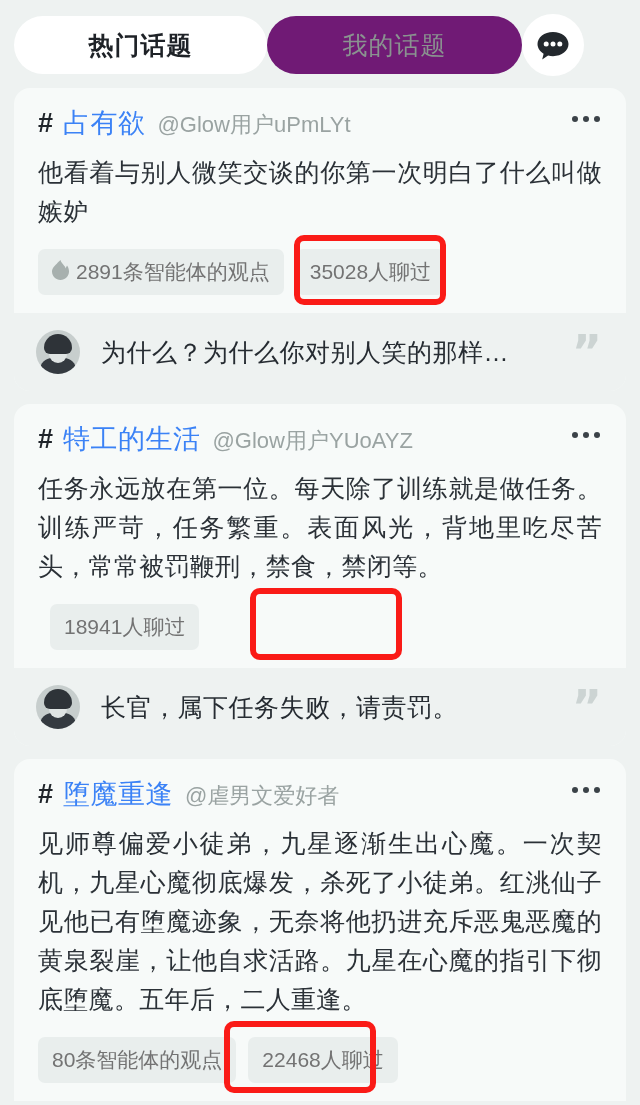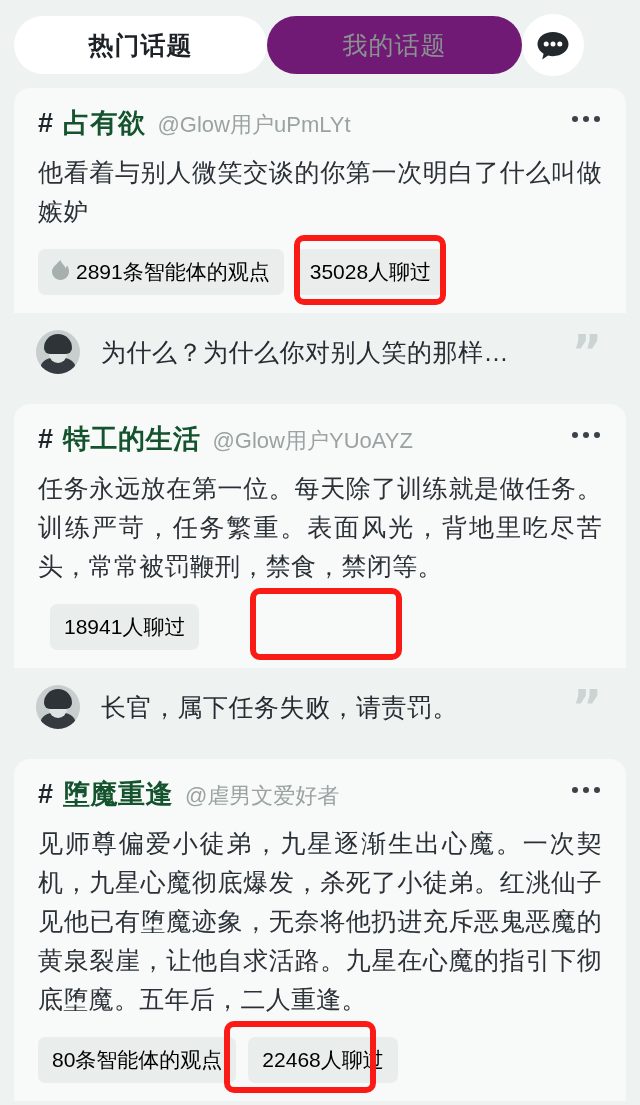--- a/index.html
+++ b/index.html
@@ -58,21 +58,21 @@
   .card-head {
     display: flex; align-items: baseline;
     position: relative;
     margin-bottom: 16px;
   }
   .hash {
     font-size: 27px; font-weight: bold; color: #20252b;
     margin-right: 10px; line-height: 1;
   }
   .topic-title {
-    font-size: 27px; font-weight: bold; color: #14532d;
+    font-size: 27px; font-weight: normal; color: #3b82f6;
     line-height: 1; letter-spacing: 0.5px;
   }
   .topic-author {
     font-size: 22px; color: #9aa3a2;
     margin-left: 12px; line-height: 1;
   }
   .dots-menu {
     position: absolute; right: 0; top: 2px;
     display: flex; gap: 5px; align-items: center;
     padding: 4px 2px;
@@ -88,21 +88,21 @@
     color: #2b3137;
     letter-spacing: 0.3px;
     margin-bottom: 18px;
     text-align: justify;
   }
 
   
   .stats { display: flex; align-items: center; gap: 0; position: relative; }
   .stat-pill {
     background: #e9eeed;
-    color: #000000;
+    color: #737373;
     font-size: 21px;
     border-radius: 7px;
     padding: 9px 14px;
     display: flex; align-items: center; gap: 7px;
     white-space: nowrap;
   }
   .stat-pill.spaced { margin-left: 12px; }
   .flame { display: block; }
   .highlight-box {
     position: absolute;

